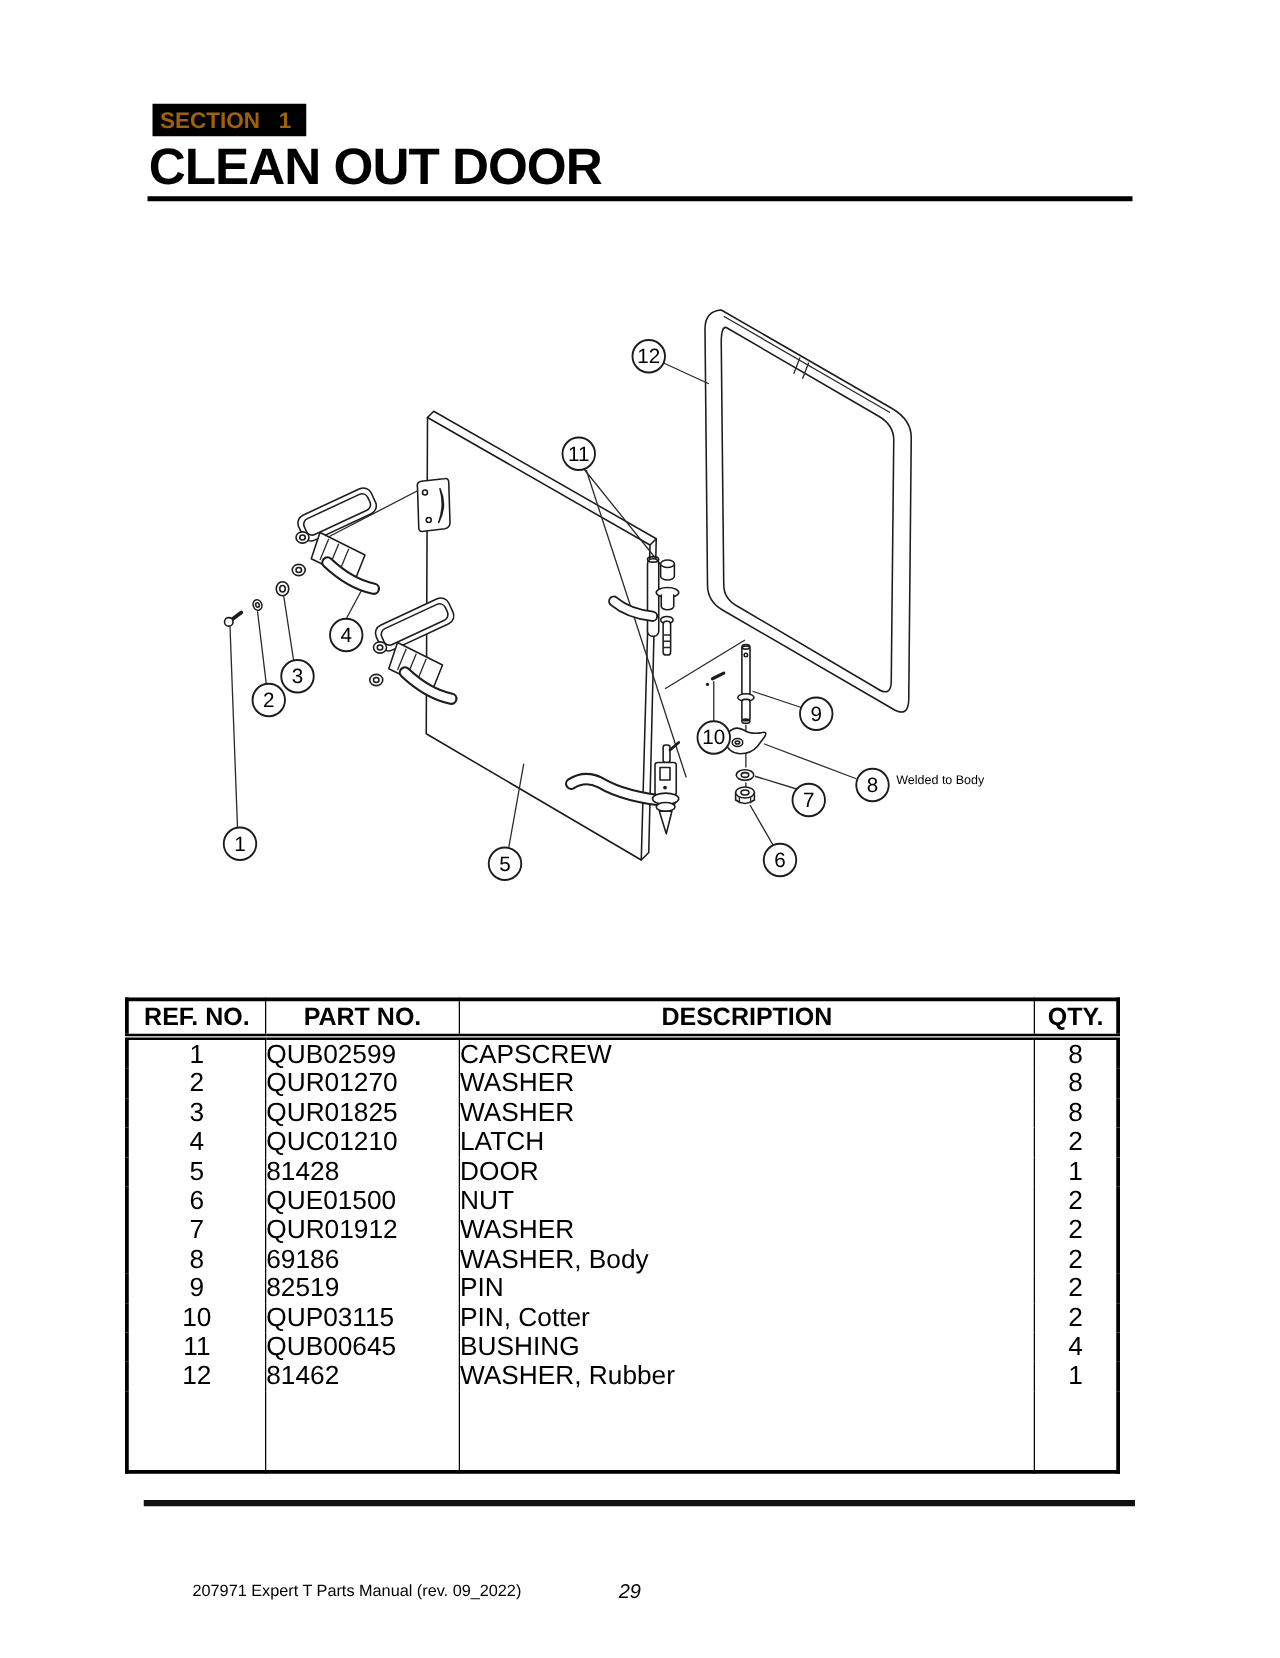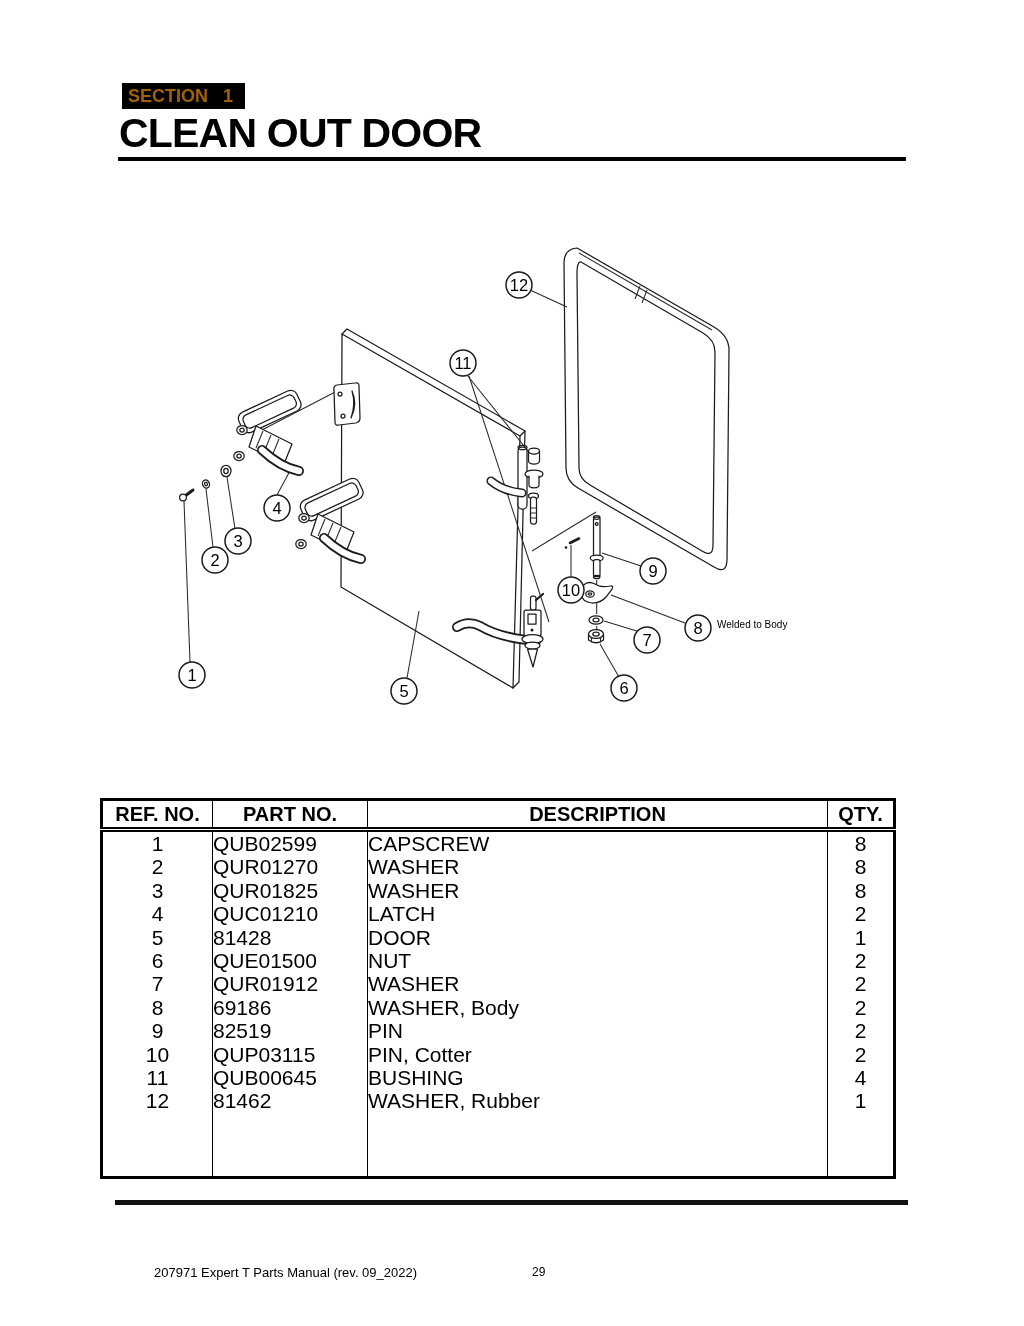--- a/index.html
+++ b/index.html
@@ -47,21 +47,21 @@
     height:30px; font-size:20px; font-weight:700; text-align:center;
     border-bottom:5px double #000; vertical-align:middle; white-space:nowrap;
   }
   tbody td { font-size:21px; line-height:23.4px; height:23.4px; white-space:nowrap; }
   tbody td.c { text-align:center; }
   tbody td.l { text-align:left; }
   tbody tr.filler td { height:auto; }
   
   .bottom-rule { position:absolute; left:115px; top:1200px; width:793px; height:5px; background:#111; }
   .footer-left { position:absolute; left:122px; top:1265px; font-size:13px;margin-left:32px; }
-  .footer-page { position:absolute; left:532px; top:1265px; font-size:12px; }
+  .footer-page { position:absolute; left:495px; top:1265px; font-size:16px;font-style:italic; }
 </style>
 </head>
 <body>
 
 <div class="section-badge">SECTION 1</div>
 <div class="page-title">CLEAN OUT DOOR</div>
 <div class="title-rule"></div>
 
 <div class="diagram">
   <svg width="1024" height="780" viewBox="0 0 1024 780">

